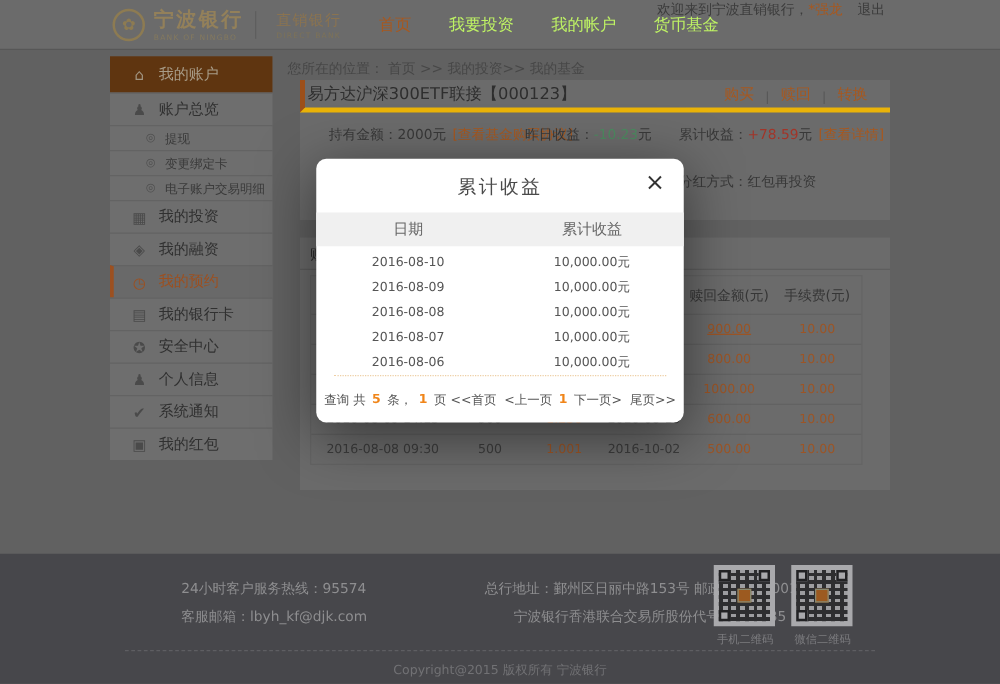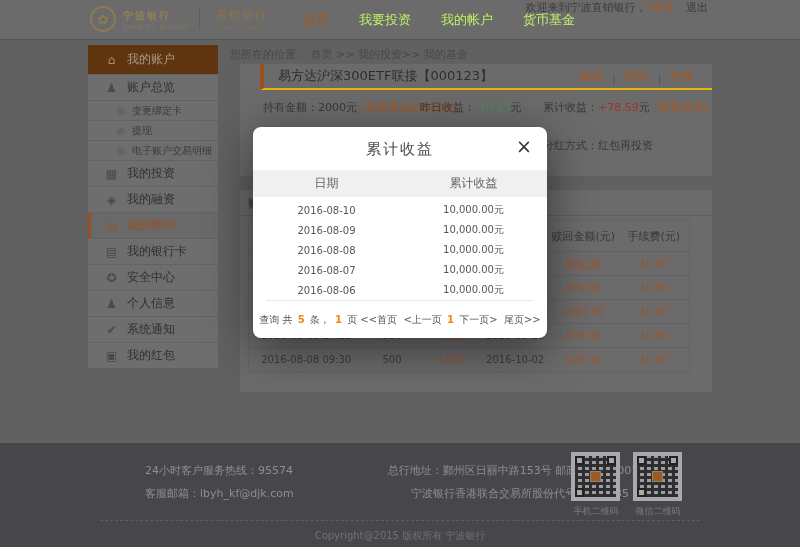--- a/index.html
+++ b/index.html
@@ -7,21 +7,21 @@
   body {
     position:relative; overflow:hidden;
     font-family:"DejaVu Sans","Liberation Sans",sans-serif;
     background:#616161;
   }
   
   .header { position:absolute; top:0; left:0; width:800px; height:40px; background:#6b6b6b; border-bottom:1px solid #575757; z-index:1; }
   .logo { position:absolute; left:90px; top:6px; display:flex; align-items:center; }
   .logo-circle { width:26px; height:26px; border-radius:50%; border:2px solid #8d7b52; color:#8d7b52; text-align:center; line-height:23px; font-size:13px; }
   .logo-block { margin-left:7px; }
-  .logo-cn { font-size:10px; letter-spacing:2px; color:#93805a;font-weight:bold; }
+  .logo-cn { font-size:16px; letter-spacing:2px; color:#93805a;font-weight:bold; }
   .logo-en { font-size:6px; letter-spacing:1px; color:#84795e; }
   .logo-divider { width:1px; height:22px; background:#5e5e5e; margin:0 9px; }
   .sub-cn { font-size:12px; letter-spacing:1px; color:#8a7350; }
   .sub-en { font-size:6px; letter-spacing:1px; color:#7d7258; }
   .nav { position:absolute; left:303px; top:0; height:40px; display:flex; align-items:center; gap:30px; }
   .nav-item { font-size:13px; color:#bef264; cursor:pointer; white-space:nowrap; }
   .nav-item.active { color:#a7581f; }
   .welcome { position:absolute; right:92px; top:0; height:40px; display:flex; align-items:flex-start; font-size:11px; color:#3c3c3c; white-space:nowrap; }
   .welcome .name { color:#a7581f; }
   .welcome .logout { margin-left:12px; cursor:pointer; }
@@ -33,21 +33,21 @@
   .s-item:first-child { border-top:none; }
   .s-item .ic { width:15px; text-align:center; margin-right:8px; font-size:12px; color:#4a4a4a; }
   .s-item.hdr { height:29px; background:#5f3510; color:#a89c88; }
   .s-item.hdr .ic { color:#a09480; }
   .s-item.sub { height:20px; font-size:10px; color:#3a3a3a; padding-left:27px; }
   .s-item.sub .ic { font-size:9px; width:11px; margin-right:6px; color:#4f4f4f; }
   .s-item.selected { color:#9c5020; border-left:3px solid #9c5020; padding-left:13px; background:#696969; }
   .s-item.selected .ic { color:#9c5020; }
   
   .fund-panel { position:absolute; left:240px; top:64px; width:472px; height:112px; background:#6b6b6b; z-index:1; }
-  .fund-title { height:26px; border-bottom:2px solid #eab308; border-left:4px solid #9c4f1a; display:flex; align-items:center; justify-content:space-between; padding:0 18px 0 14px;margin-left:20px; }
+  .fund-title { height:26px; border-bottom:4px solid #eab308; border-left:4px solid #9c4f1a; display:flex; align-items:center; justify-content:space-between; padding:0 18px 0 2px; }
   .fund-title .t { font-size:13px; color:#2e2e2e; }
   .fund-actions { display:flex; align-items:flex-end; gap:9px; font-size:12px; }
   .fund-actions .act { color:#a7581f; cursor:pointer; }
   .fund-actions .sep { color:#565656; font-size:10px; }
   .ffield { position:absolute; font-size:11px; color:#383838; white-space:nowrap; }
   .ffield .lk { color:#a7581f; margin-left:5px; cursor:pointer; }
   .ffield .neg { color:#4d8a60; }
   .ffield .pos { color:#a23529; }
   .f1 { left:23px; top:36px; } .f2 { left:180px; top:36px; } .f3 { left:303px; top:36px; } .f4 { left:303px; top:74px; }
   
@@ -122,25 +122,25 @@
     <div class="s-item hdr">
       <span class="ic">⌂</span>
       <span>我的账户</span>
     </div>
     <div class="s-item ">
       <span class="ic">♟</span>
       <span>账户总览</span>
     </div>
     <div class="s-item sub">
       <span class="ic">◎</span>
-      <span>变更绑定卡</span>
+      <span>提现</span>
     </div>
     <div class="s-item sub">
       <span class="ic">◎</span>
-      <span>提现</span>
+      <span>变更绑定卡</span>
     </div>
     <div class="s-item sub">
       <span class="ic">◎</span>
       <span>电子账户交易明细</span>
     </div>
     <div class="s-item ">
       <span class="ic">▦</span>
       <span>我的投资</span>
     </div>
     <div class="s-item ">

